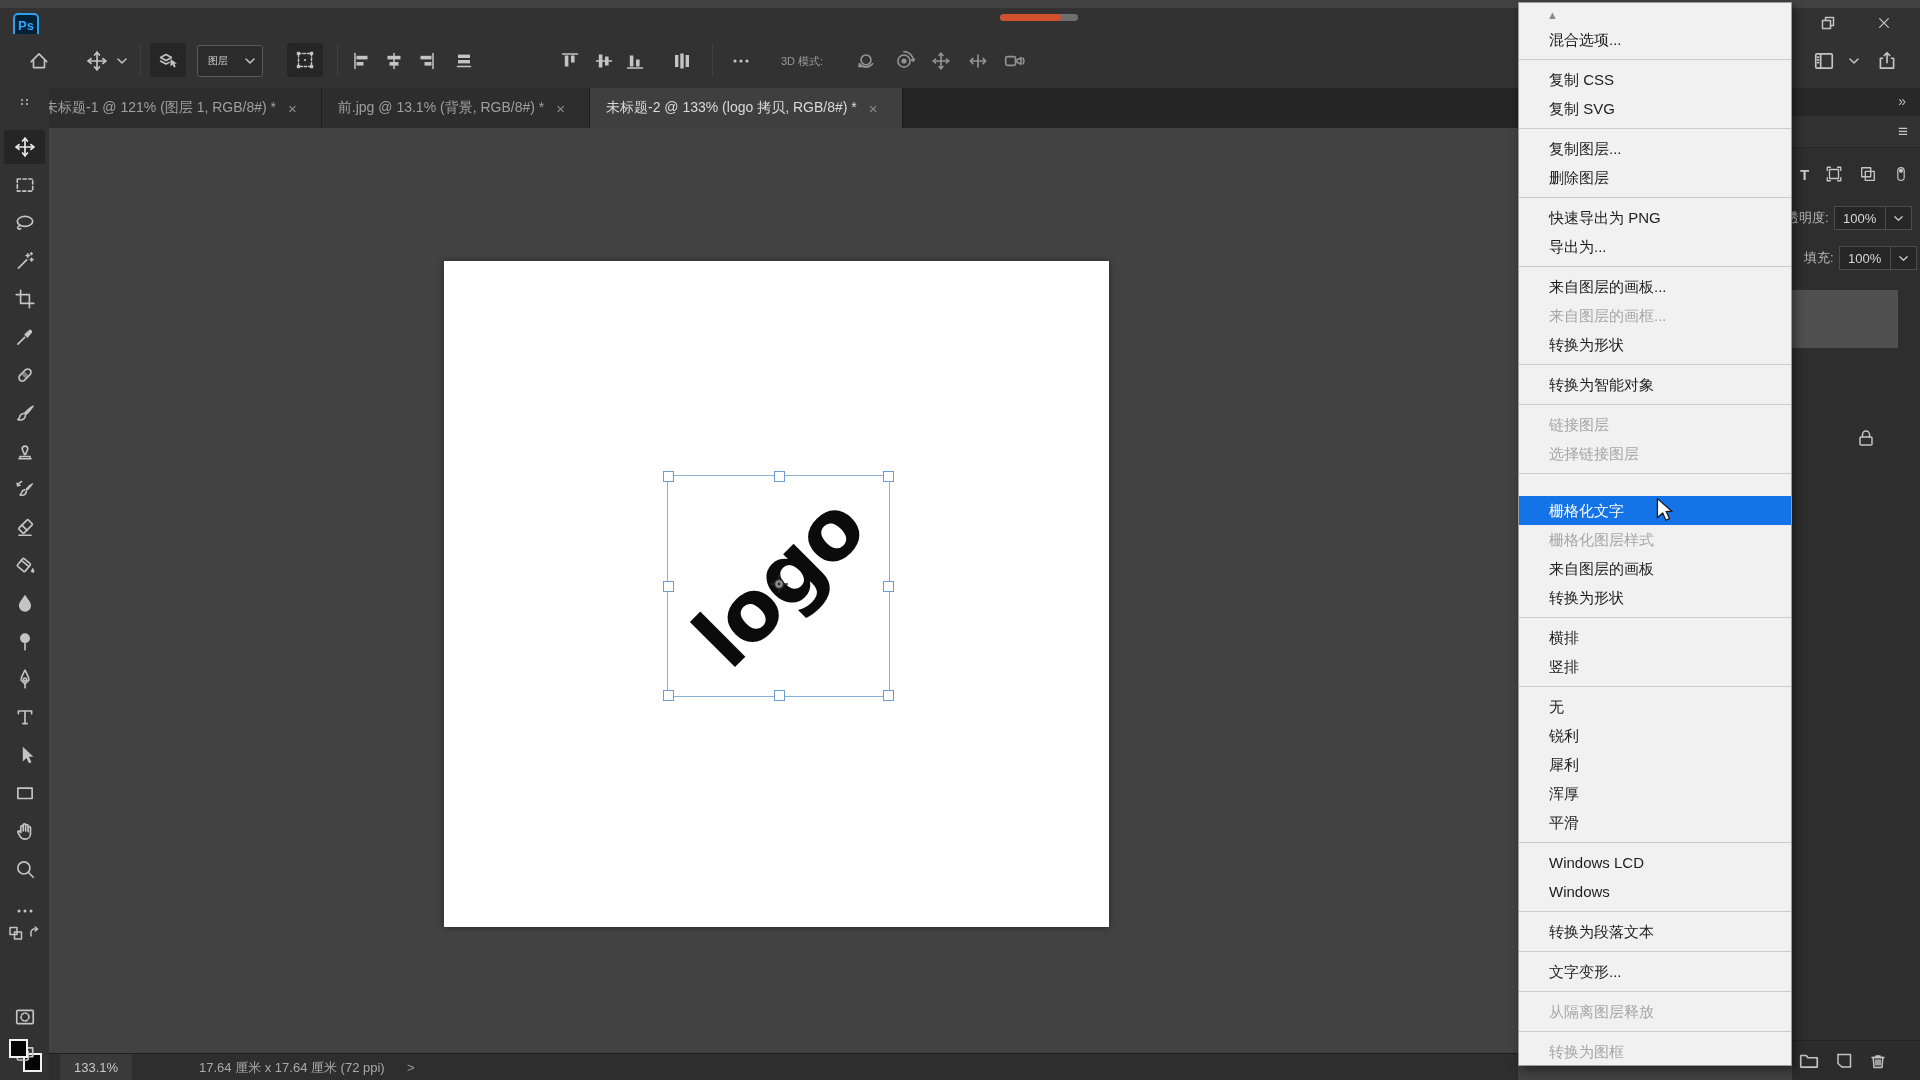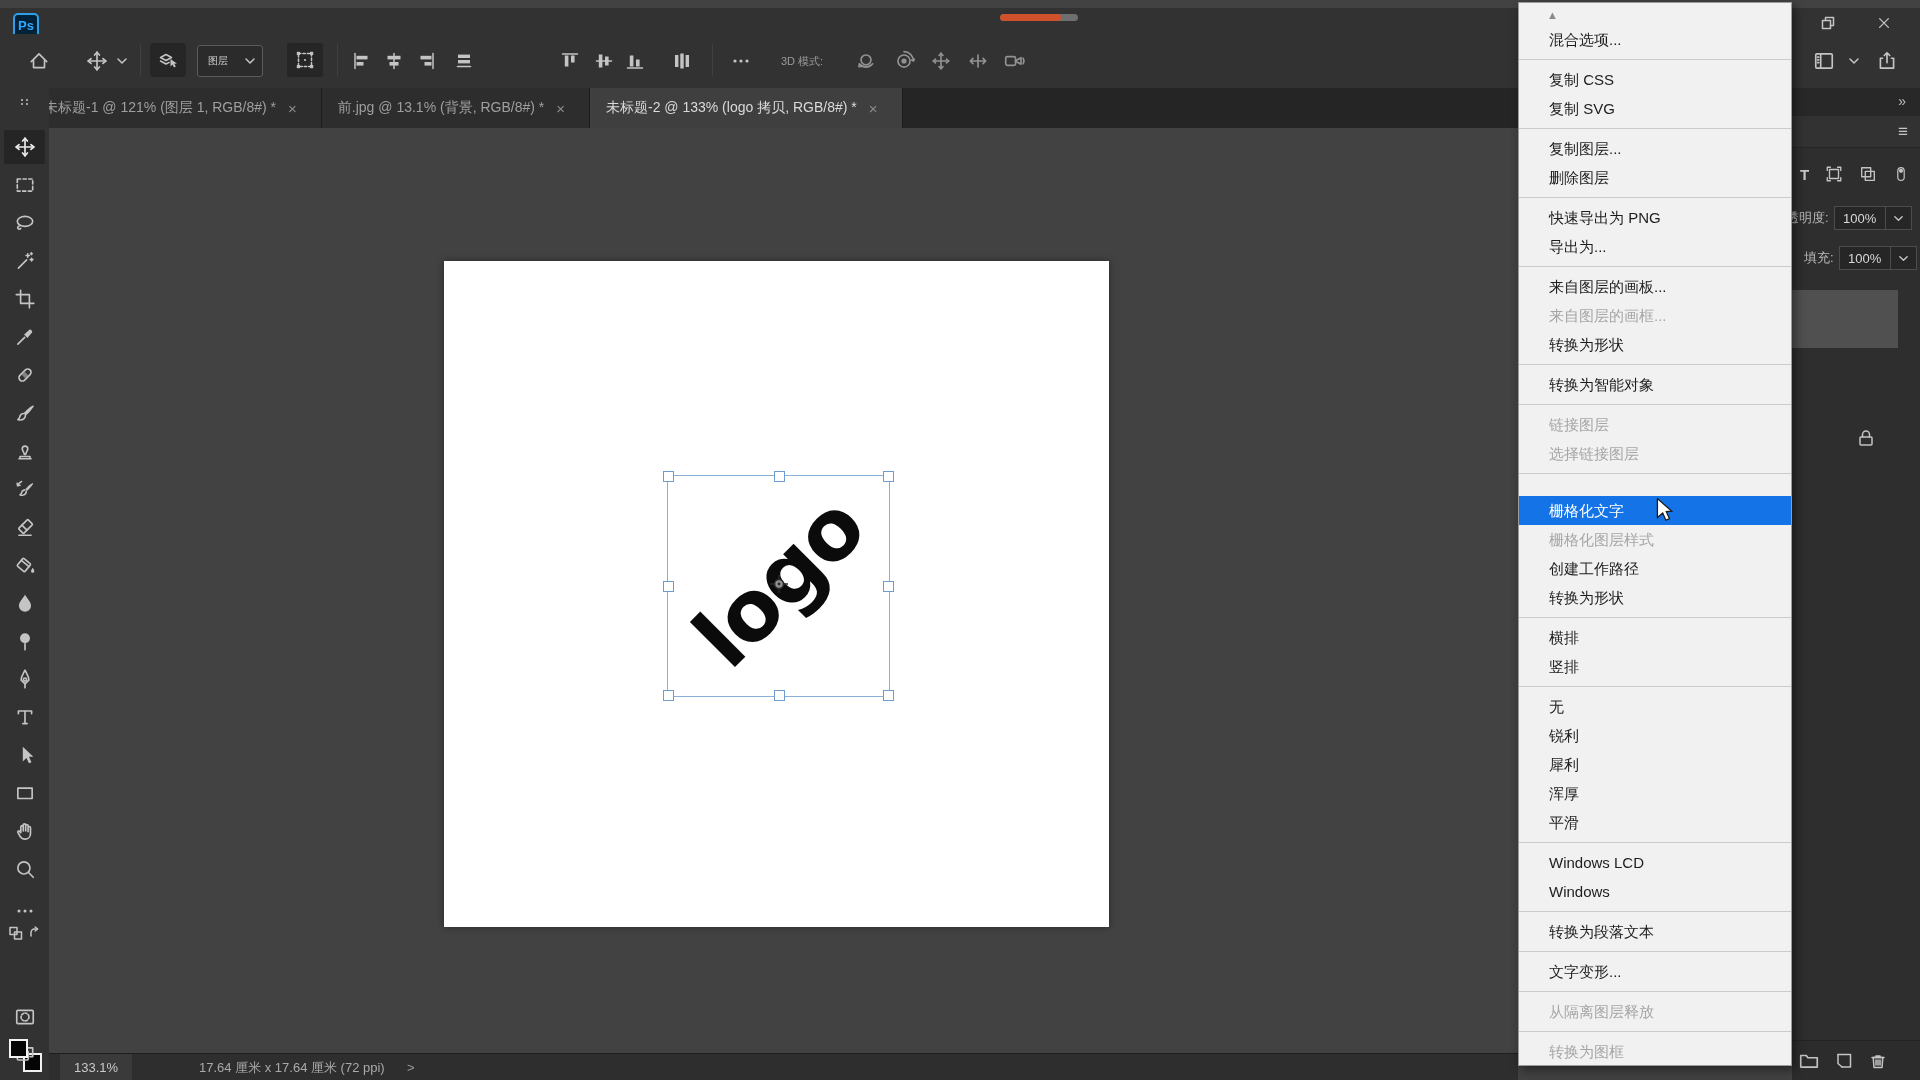--- a/index.html
+++ b/index.html
@@ -544,21 +544,21 @@
   <div class="mi dis">来自图层的画框...</div>
   <div class="mi">转换为形状</div>
   <div class="msep"></div>
   <div class="mi">转换为智能对象</div>
   <div class="msep"></div>
   <div class="mi dis">链接图层</div>
   <div class="mi dis">选择链接图层</div>
   <div class="msep"></div>
   <div class="mi hl">栅格化文字</div>
   <div class="mi dis">栅格化图层样式</div>
-  <div class="mi">创建工作路径</div>
+  <div class="mi">来自图层的画板</div>
   <div class="mi">转换为形状</div>
   <div class="msep"></div>
   <div class="mi">横排</div>
   <div class="mi">竖排</div>
   <div class="msep"></div>
   <div class="mi">无</div>
   <div class="mi">锐利</div>
   <div class="mi">犀利</div>
   <div class="mi">浑厚</div>
   <div class="mi">平滑</div>

